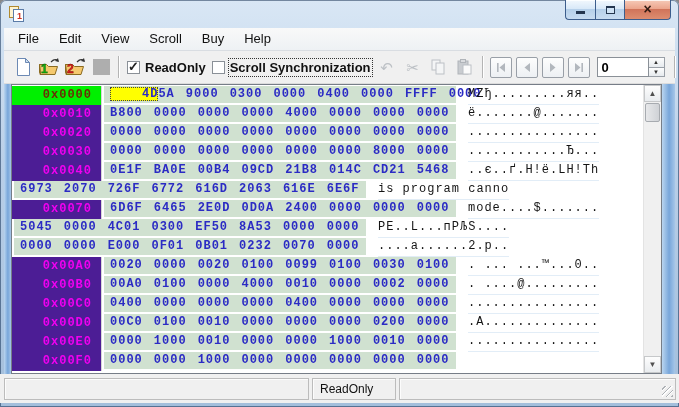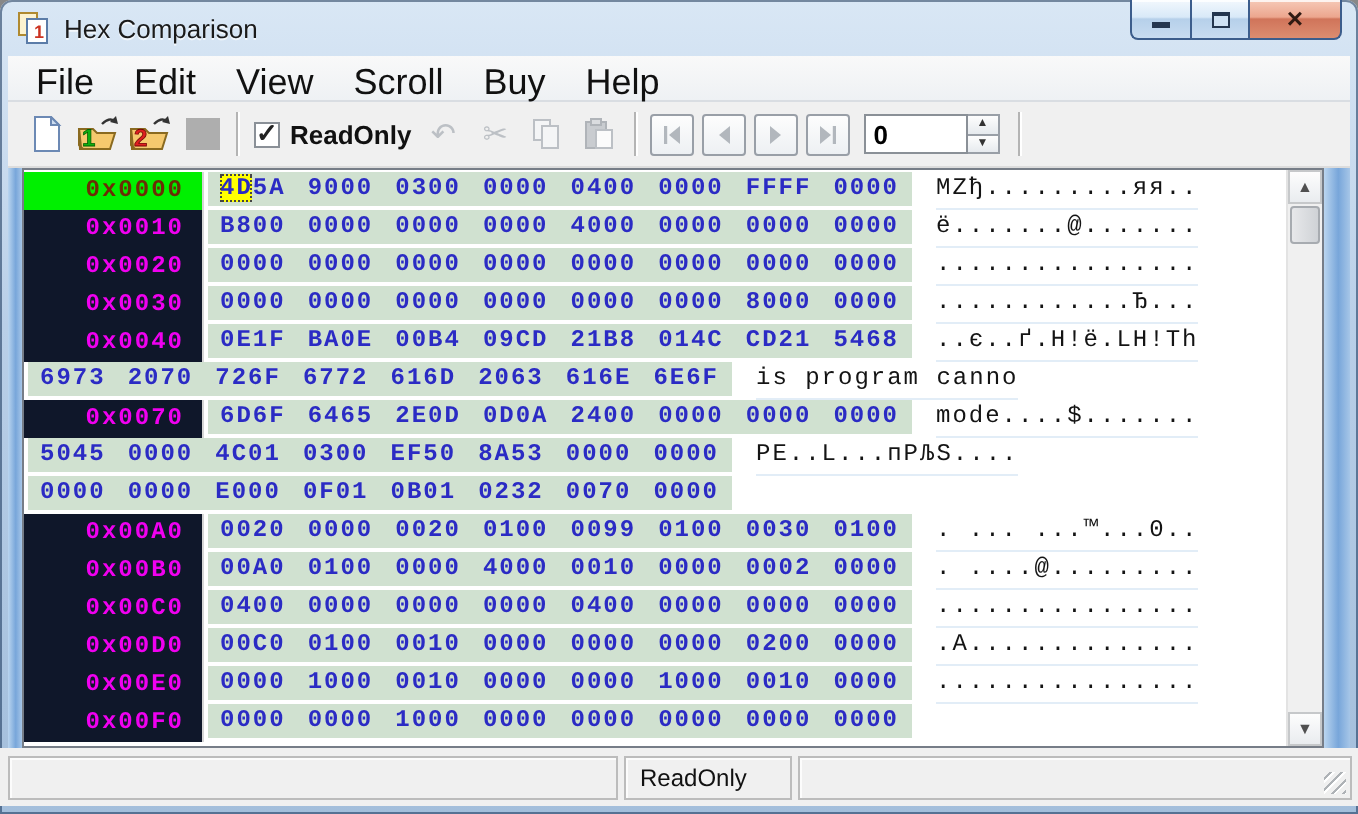--- a/index.html
+++ b/index.html
@@ -19,21 +19,21 @@
   .cap-btn.min{width:29px;border-radius:0 0 0 4px;border-right:none;}
   .cap-btn.max{width:28px;}
   .cap-btn.close{width:45px;border-radius:0 0 4px 0;border-left:none;
     background:linear-gradient(180deg,#f6cab8,#eca68e 45%,#d0745a 50%,#dd8d70);}
   .min-glyph{width:9px;height:3px;background:#24364f;margin-top:6px;}
   .max-glyph{width:9px;height:8px;border:1px solid #24364f;box-sizing:border-box;box-shadow:inset 0 1px 0 #24364f;background:#cfe2f4;}
   .close-glyph{font-size:14px;font-weight:bold;color:#301a12;line-height:1;margin-top:-1px;}
   
   .menubar{margin:0 4px;height:22px;background:linear-gradient(#f9f9f9,#eef1f4);
     border-bottom:1px solid #d9dde2;display:flex;align-items:stretch;padding-left:4px;flex:0 0 auto;}
-  .menu-item{font-size:18px;color:#111;padding:3px 10px 0;cursor:default;}
+  .menu-item{font-size:13px;color:#111;padding:3px 10px 0;cursor:default;}
   
   .toolbar{margin:0 4px;height:32px;background:#f0f0f0;border-bottom:1px solid #dcdcdc;
     display:flex;align-items:center;padding-left:6px;flex:0 0 auto;}
   .tbtn{width:26px;height:26px;display:flex;align-items:center;justify-content:center;flex:0 0 auto;}
   .tsep{width:0;height:22px;border-left:1px solid #b4b4b4;border-right:1px solid #ffffff;margin:0 4px;flex:0 0 auto;}
   .glyph-disabled{font-size:15px;color:#bcc0c5;line-height:1;}
   .tb-check{display:flex;align-items:center;margin:0 3px;flex:0 0 auto;}
   .cb{width:13px;height:13px;background:#fff;border:1px solid #8a9097;box-sizing:border-box;position:relative;flex:0 0 auto;}
   .cb.checked::after{content:"✓";position:absolute;left:0px;top:-3px;font-size:13px;font-weight:bold;color:#222;}
   .cb-label{font-size:13px;font-weight:bold;color:#111;margin-left:5px;white-space:nowrap;}
@@ -48,29 +48,29 @@
     display:flex;align-items:center;justify-content:center;font-size:6px;color:#333;line-height:1;}
   .spin-up{border-bottom:none;}
   
   .content{margin:0 4px;flex:1 1 auto;display:flex;background:#f0f0f0;min-height:0;}
   .frame-strip{flex:0 0 auto;background:linear-gradient(90deg,#bad5ef,#78a6da 55%,#a6c6e8);}
   .frame-strip.left{width:7px;}
   .frame-strip.right{width:13px;}
   .hexview{flex:1 1 auto;border:1px solid #767d87;background:#fff;position:relative;overflow:hidden;}
   .rows{position:absolute;left:0;top:0;right:6px;padding-top:1px;}
   .hv-row{display:flex;height:19px;}
-  .hv-addr{width:90px;flex:0 0 auto;box-sizing:border-box;background:#0f172a;border-right:1px solid #d6d6d6;
+  .hv-addr{width:90px;flex:0 0 auto;box-sizing:border-box;background:#4c1d95;border-right:1px solid #d6d6d6;
     color:#f000f0;font:bold 12px "Liberation Mono",monospace;letter-spacing:1px;
     text-align:right;padding-right:9px;line-height:18px;height:19px;}
   .hv-addr.selected{background:#00f000;color:#6b2d05;}
   .hv-hex{width:352px;flex:0 0 auto;box-sizing:border-box;margin-left:2px;background:#d0e1d0;height:17px;
     display:flex;padding-left:6px;color:#2b2bc4;font:bold 12px "Liberation Mono",monospace;
     letter-spacing:1px;line-height:17px;white-space:pre;}
   .hv-group{margin-right:11px;}
-  .cursor{background:#ffff00;outline:1px dotted #444;outline-offset:-1px;}
+  .cursor{background:#ffff00;outline:1px dotted #444;outline-offset:-1px;padding-left:32px;}
   .hv-ascii{margin-left:12px;flex:0 0 auto;height:18px;border-bottom:1px solid #e2edf7;
     color:#141414;font:12px "Liberation Mono",monospace;letter-spacing:1px;line-height:17px;white-space:pre;}
   .vscroll{position:absolute;top:0;right:0;bottom:0;width:17px;background:#f0f0f0;border-left:1px solid #e3e3e3;}
   .sbtn{height:17px;display:flex;align-items:center;justify-content:center;font-size:8px;color:#505050;
     background:linear-gradient(#fdfdfd,#e9ecef);border:1px solid #c6c8ca;box-sizing:border-box;}
   .sbtn.down{position:absolute;bottom:0;left:0;right:0;}
   .sthumb{position:absolute;top:18px;left:1px;right:1px;height:19px;background:linear-gradient(90deg,#e7e8ea,#cfd2d6);
     border:1px solid #a7abb0;border-radius:2px;box-sizing:border-box;}
   
   .statusbar{margin:0;height:29px;flex:0 0 auto;background:#f0f0f0;display:flex;gap:3px;
@@ -88,21 +88,20 @@
 <body>
 
 <div class="window">
 
   <div class="titlebar">
     <svg class="app-icon" viewBox="0 0 17 16">
       <rect x="1.5" y="0.5" width="9" height="11" fill="#fdf3d0" stroke="#b08a30"></rect>
       <rect x="5.5" y="3.5" width="10" height="12" fill="#ffffff" stroke="#5b7ca8"></rect>
       <text x="9" y="13" font-size="9" font-weight="bold" fill="#cc3322" font-family="Liberation Sans,sans-serif">1</text>
     </svg>
-    <span class="title-text">Hex Comparison</span>
     <div class="caption">
       <div class="cap-btn min">
           <span class="min-glyph"></span>
         </div>
       <div class="cap-btn max">
           <span class="max-glyph"></span>
         </div>
       <div class="cap-btn close">
           <span class="close-glyph">×</span>
         </div>
@@ -147,20 +146,24 @@
       <svg width="17" height="16" viewBox="0 0 17 16">
           <rect width="17" height="16" fill="#aeaeae"></rect>
         </svg>
     </div>
     <div class="tsep"></div>
 
     <label class="tb-check">
       <span class="cb checked" id="cb0"></span>
       <span class="cb-label" id="cbl0">ReadOnly</span>
     </label>
+    <label class="tb-check">
+      <span class="cb" id="cb1"></span>
+      <span class="cb-label focused" id="cbl1">Scroll Synchronization</span>
+    </label>
 
     <div class="tbtn">
         <span class="glyph-disabled">↶</span>
       </div>
     <div class="tbtn">
         <span class="glyph-disabled">✂</span>
       </div>
     <div class="tbtn">
       <svg width="15" height="16" viewBox="0 0 15 16">
         <rect x="1" y="1" width="8" height="10" fill="#f4f5f6" stroke="#bcc0c5"></rect>
@@ -251,20 +254,21 @@
             <div class="hv-addr">0x0070</div>
             <div class="hv-hex"><span class="hv-group">6D6F</span><span class="hv-group">6465</span><span class="hv-group">2E0D</span><span class="hv-group">0D0A</span><span class="hv-group">2400</span><span class="hv-group">0000</span><span class="hv-group">0000</span><span class="hv-group">0000</span></div>
             <div class="hv-ascii">mode....$.......</div>
           </div>
           <div class="hv-row">
             <div class="hv-hex"><span class="hv-group">5045</span><span class="hv-group">0000</span><span class="hv-group">4C01</span><span class="hv-group">0300</span><span class="hv-group">EF50</span><span class="hv-group">8A53</span><span class="hv-group">0000</span><span class="hv-group">0000</span></div>
             <div class="hv-ascii">PE..L...пPЉS....</div>
           </div>
           <div class="hv-row">
             <div class="hv-hex"><span class="hv-group">0000</span><span class="hv-group">0000</span><span class="hv-group">E000</span><span class="hv-group">0F01</span><span class="hv-group">0B01</span><span class="hv-group">0232</span><span class="hv-group">0070</span><span class="hv-group">0000</span></div>
+            <div class="hv-ascii">....а......2.p..</div>
           </div>
           <div class="hv-row">
             <div class="hv-addr">0x00A0</div>
             <div class="hv-hex"><span class="hv-group">0020</span><span class="hv-group">0000</span><span class="hv-group">0020</span><span class="hv-group">0100</span><span class="hv-group">0099</span><span class="hv-group">0100</span><span class="hv-group">0030</span><span class="hv-group">0100</span></div>
             <div class="hv-ascii">. ... ...™...0..</div>
           </div>
           <div class="hv-row">
             <div class="hv-addr">0x00B0</div>
             <div class="hv-hex"><span class="hv-group">00A0</span><span class="hv-group">0100</span><span class="hv-group">0000</span><span class="hv-group">4000</span><span class="hv-group">0010</span><span class="hv-group">0000</span><span class="hv-group">0002</span><span class="hv-group">0000</span></div>
             <div class="hv-ascii">. ....@.........</div>

